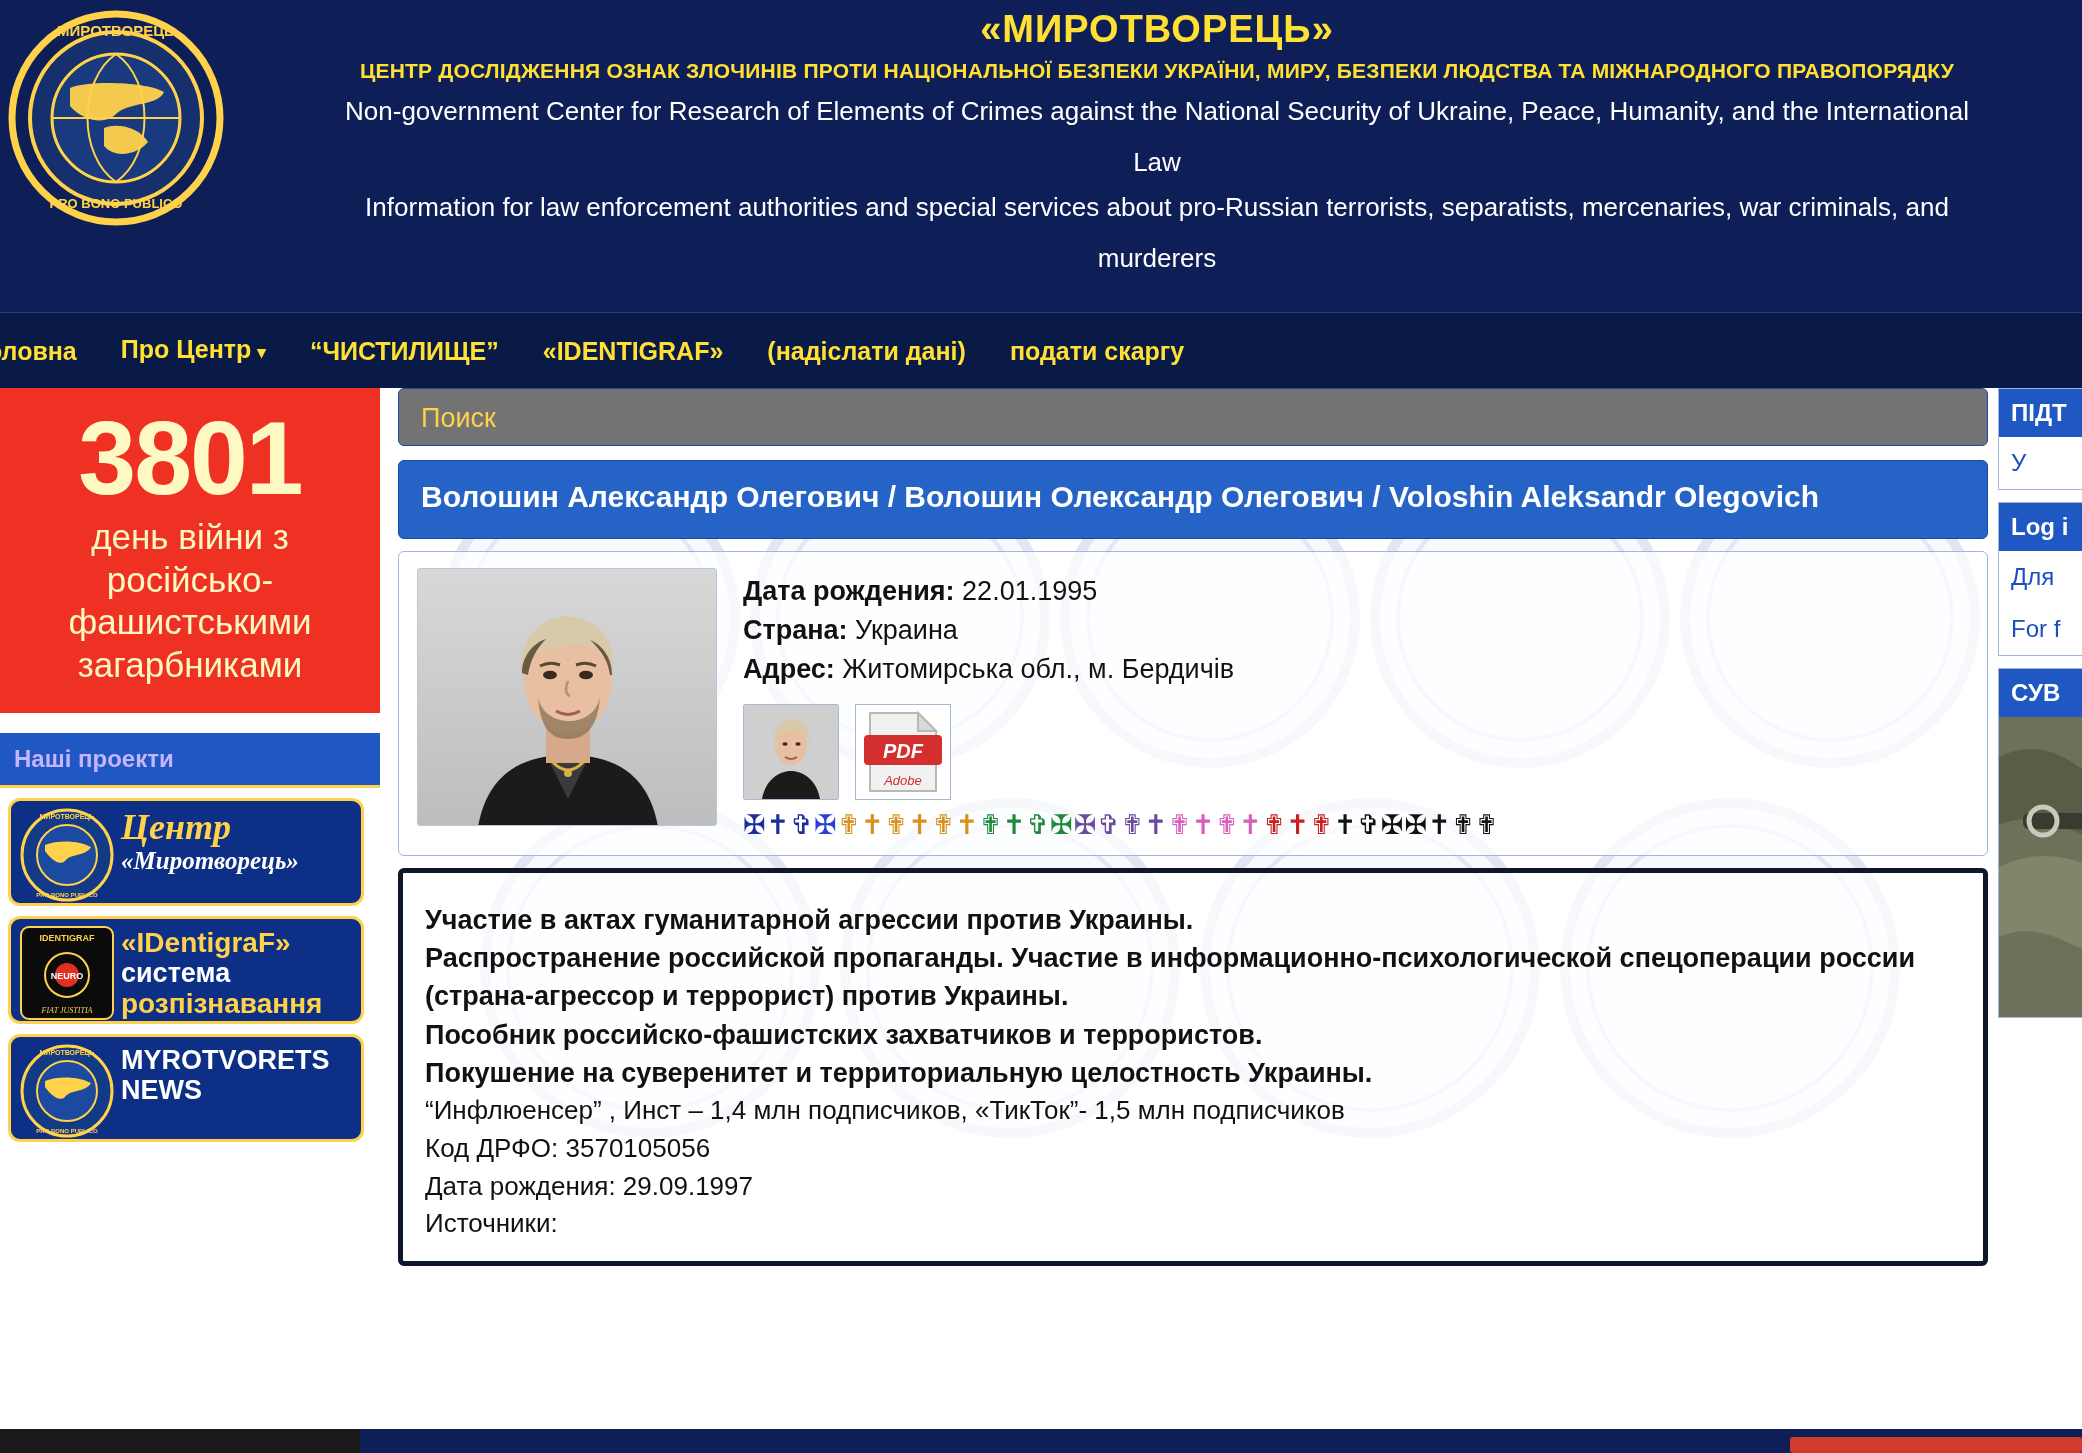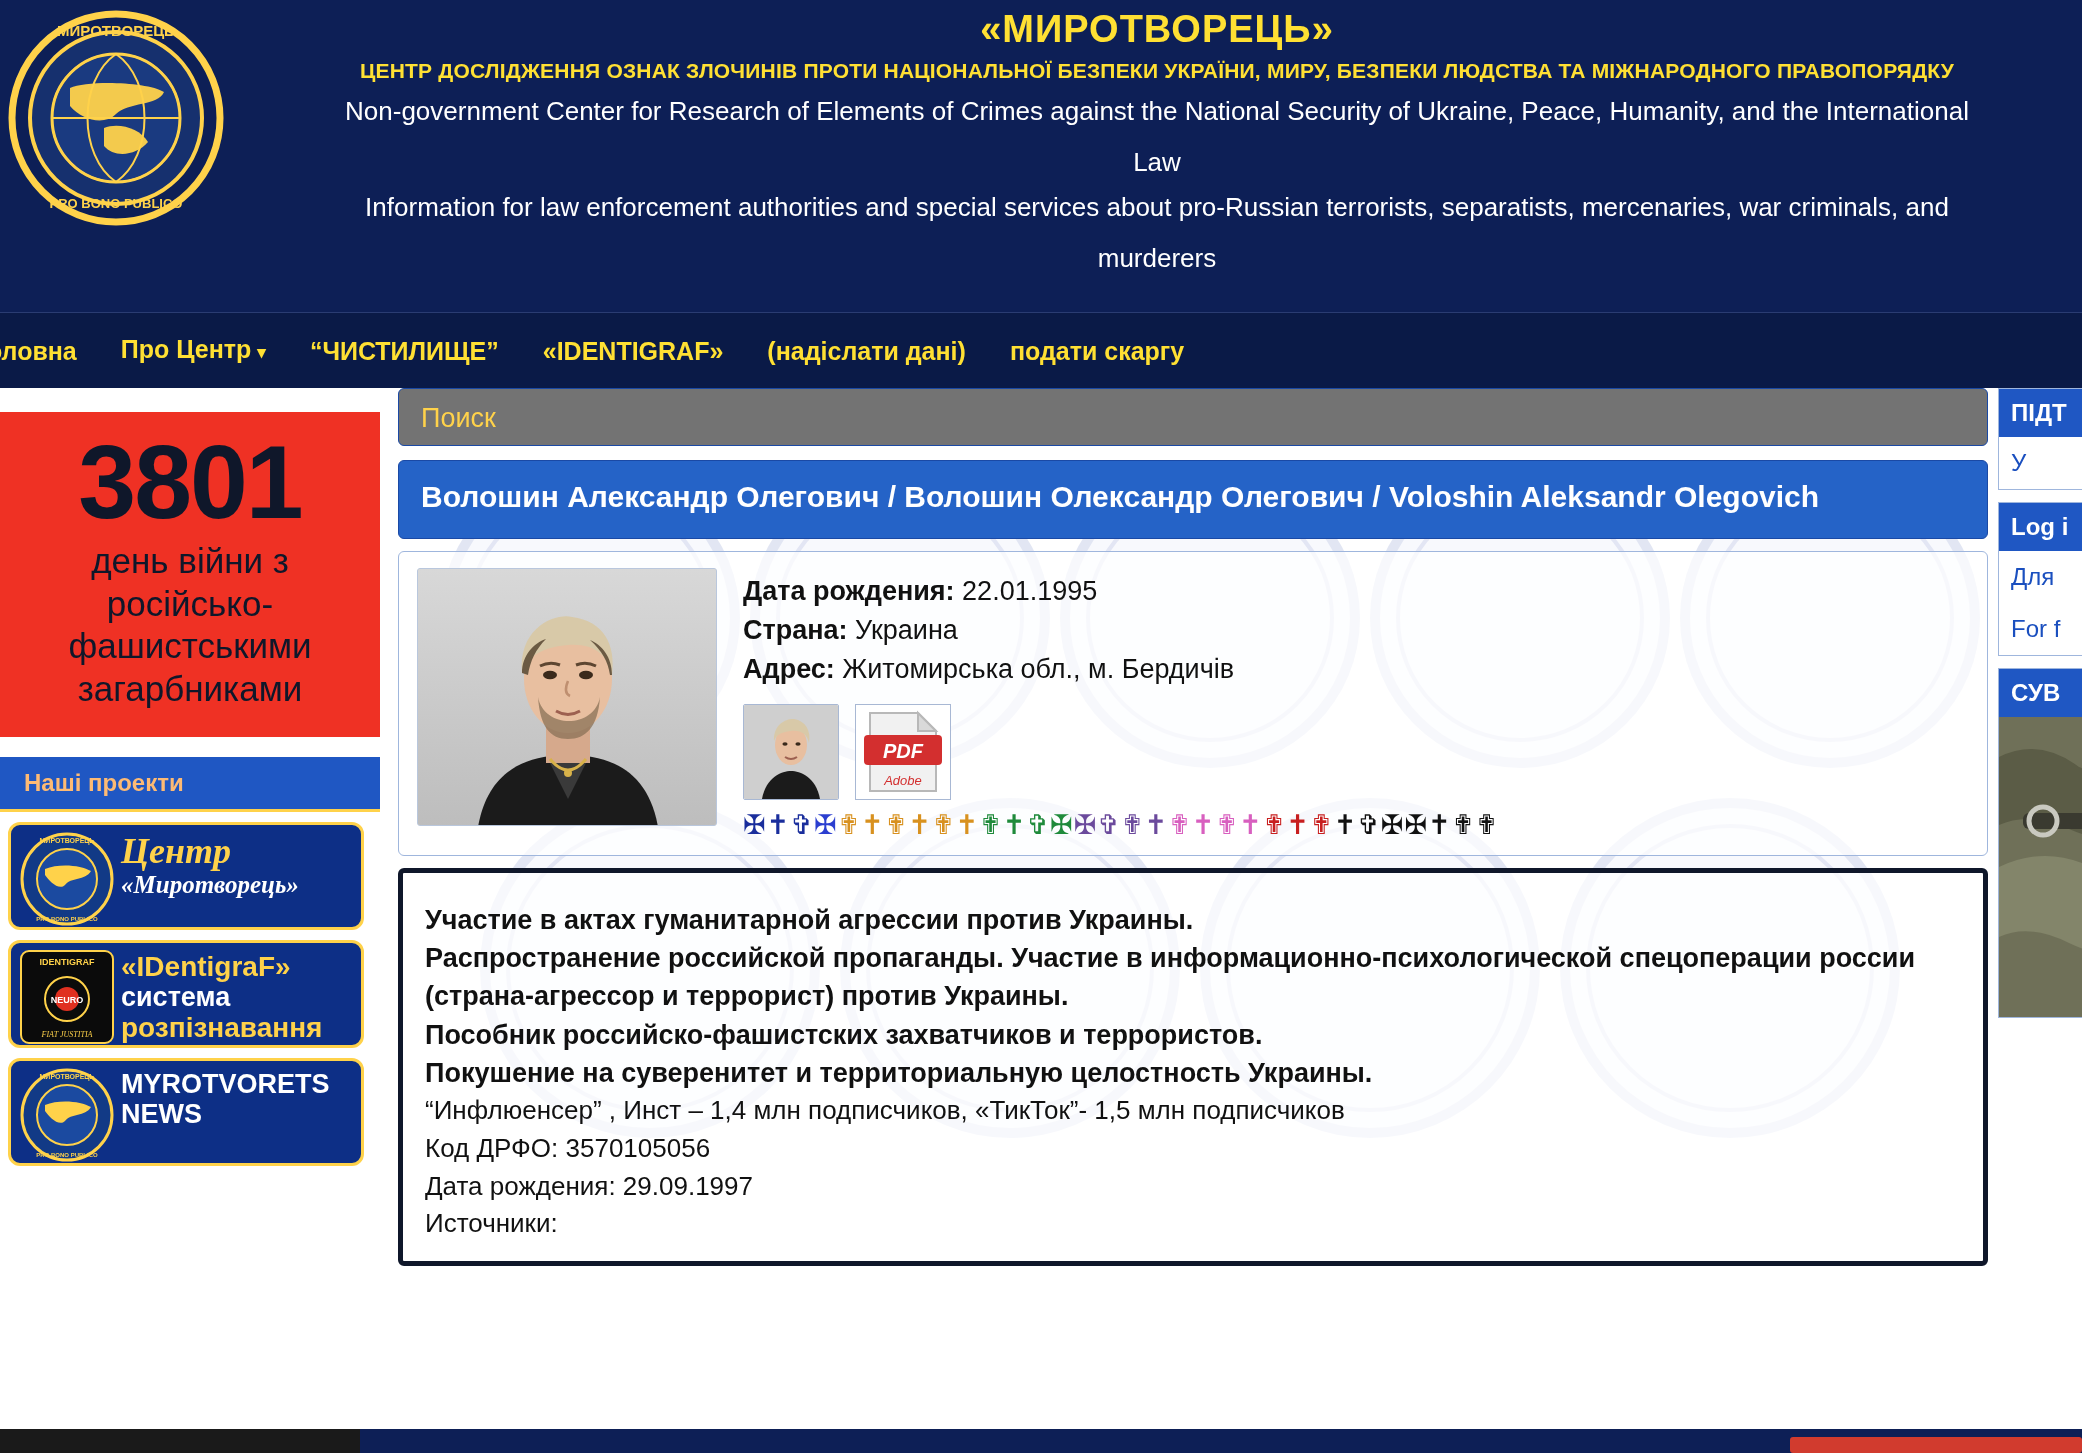--- a/index.html
+++ b/index.html
@@ -122,44 +122,43 @@
 
   
   .left-col {
     position: absolute;
     left: 0; top: 0;
     width: 390px;
     z-index: 2;
   }
   .daycount {
     background: #ef3124;
-    color: #0f172a;
+    color: #fef9c3;
     width: 380px;
     padding: 18px 10px 26px;
     text-align: center;
-    margin-top: 24px;
   }
   .daycount .num {
     font-size: 104px;
     font-weight: bold;
     line-height: 1.0;
     letter-spacing: -2px;
   }
   .daycount .lbl {
     font-size: 35px;
     line-height: 1.22;
     margin-top: 6px;
   }
   .projects-head {
     width: 380px;
     background: #1f57c3;
-    color: #fdba74;
+    color: #c4b5fd;
     font-size: 24px;
     font-weight: bold;
-    padding: 12px 24px;
+    padding: 12px 14px;
     margin-top: 20px;
     border-bottom: 3px solid #ffd24a;
   }
   .proj-card {
     width: 356px;
     margin: 10px 0 0 8px;
     background: #0d2f86;
     border: 3px solid #ffd24a;
     border-radius: 12px;
     height: 108px;

